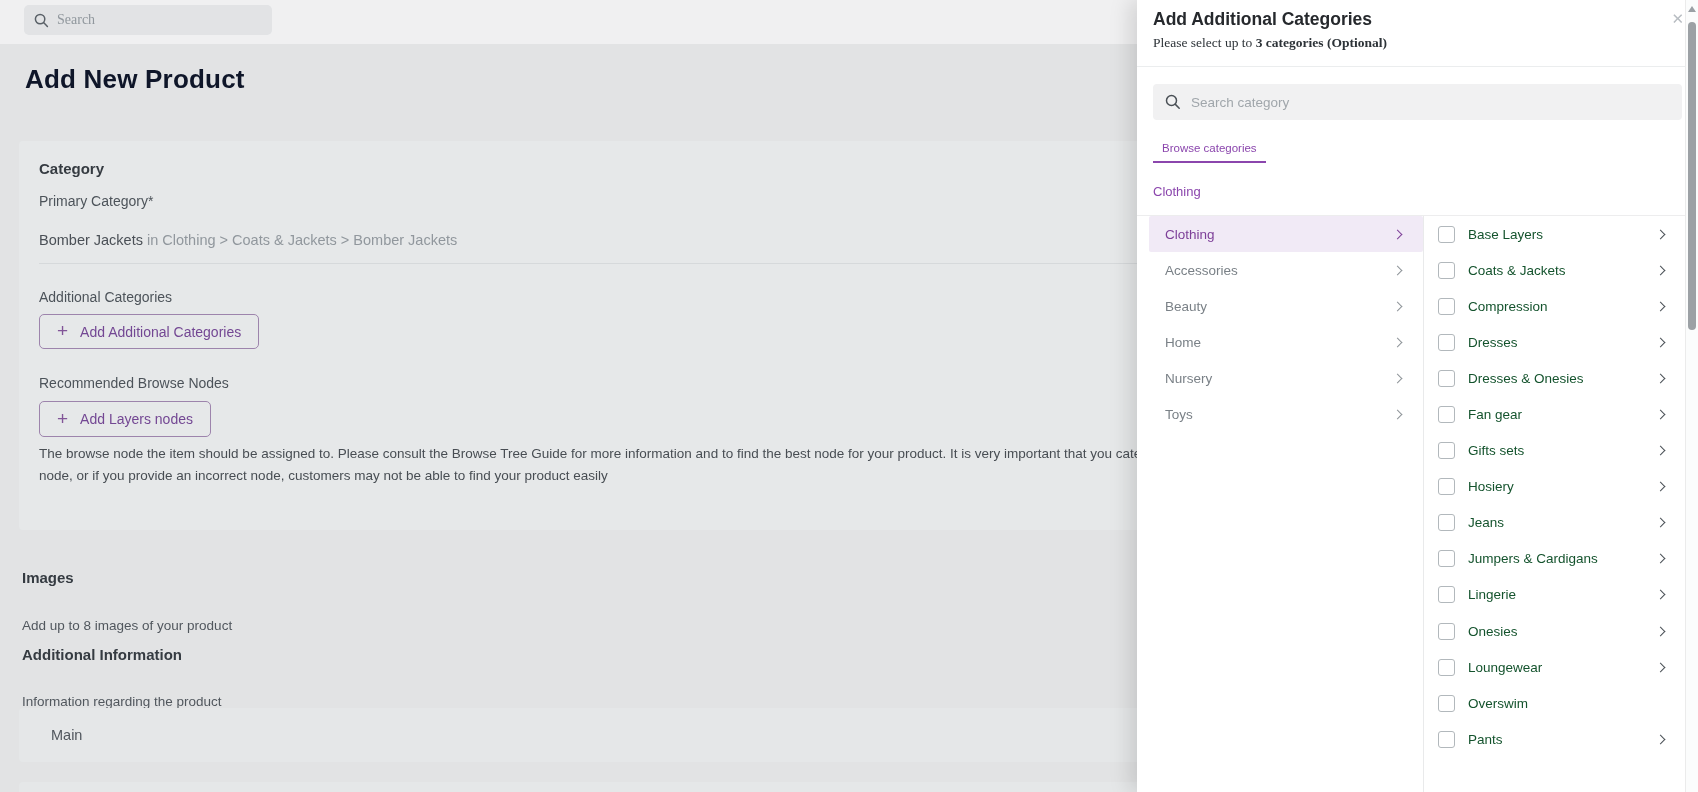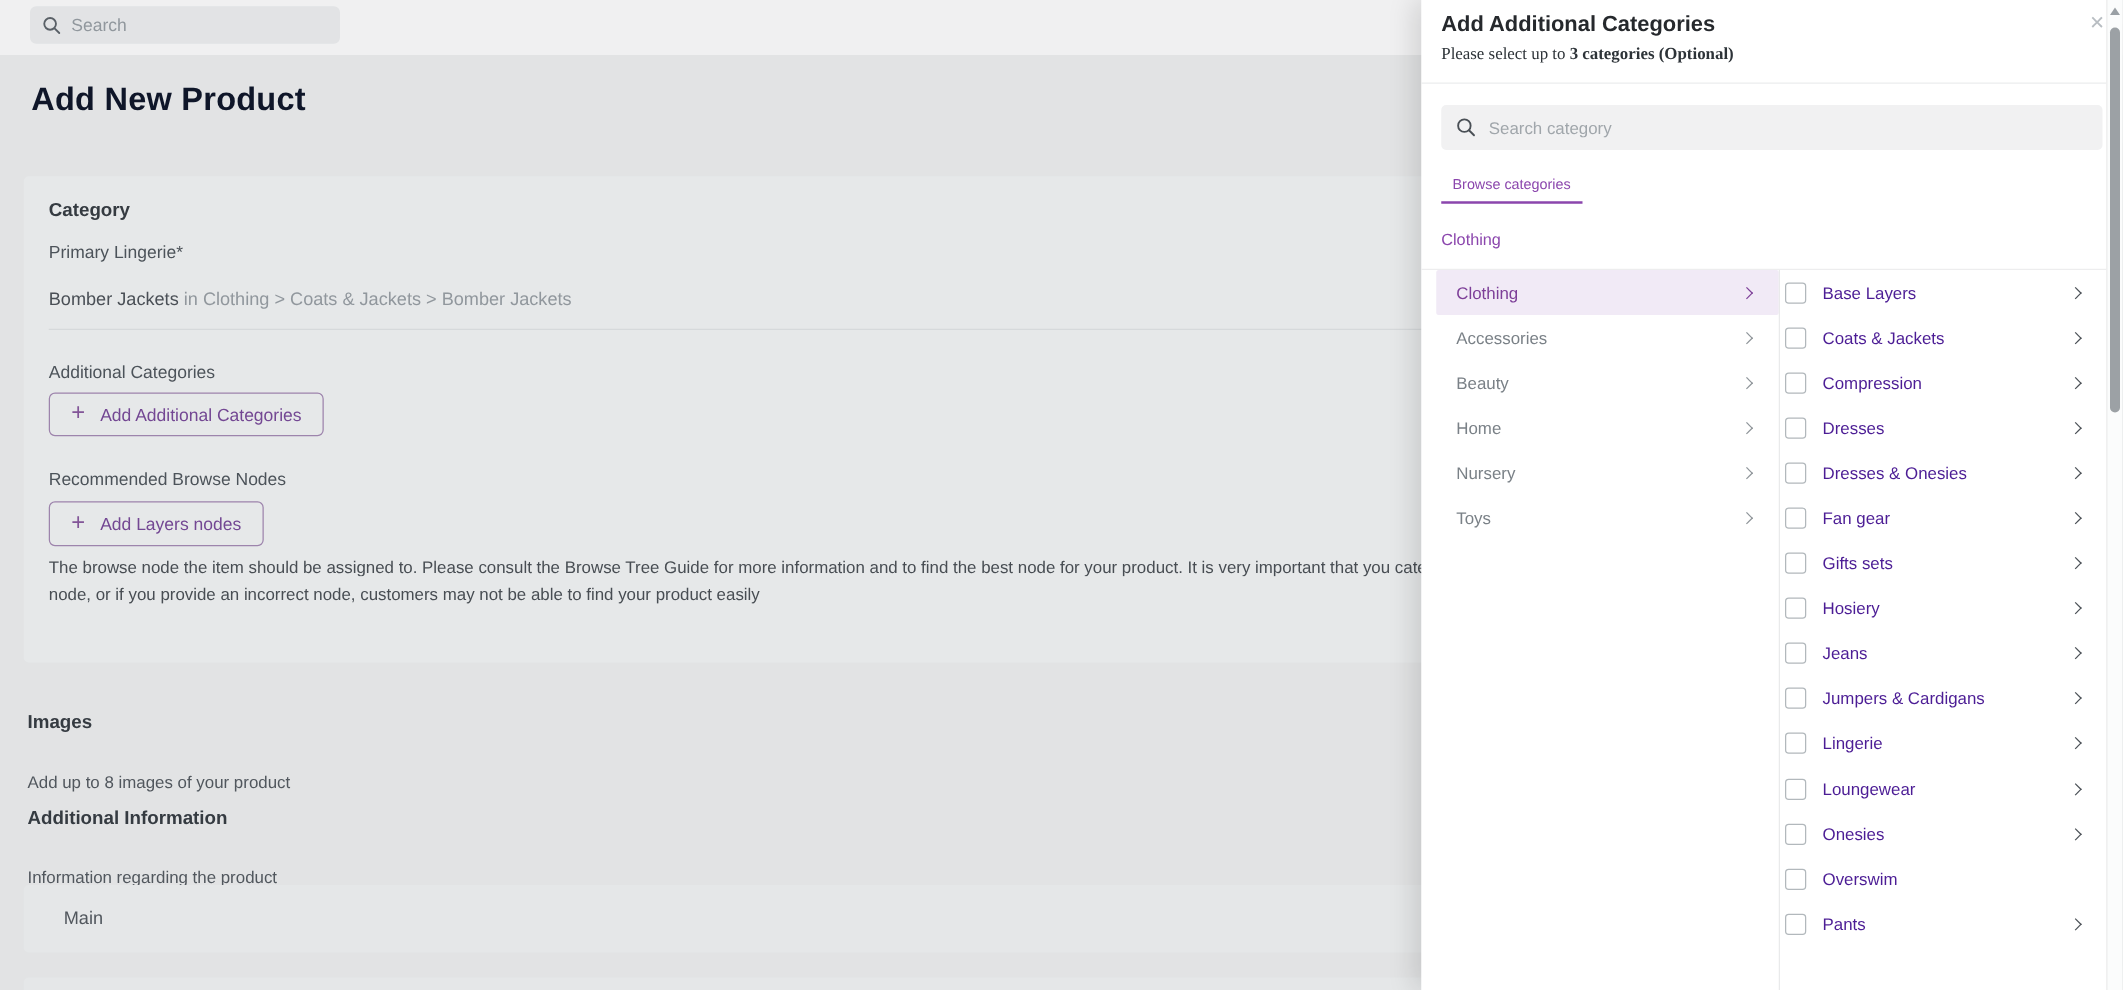--- a/index.html
+++ b/index.html
@@ -2,21 +2,21 @@
 <html><head>
 <meta charset="utf-8">
 <style>
   * { margin:0; padding:0; box-sizing:border-box; }
   html,body { width:1698px; height:792px; overflow:hidden; }
   body { font-family:"Liberation Sans", sans-serif; background:#f0f2f2; position:relative; }
 
   
   .page { position:absolute; inset:0; background:#f0f2f2; }
   .topbar { position:absolute; top:0; left:0; right:0; height:44px; background:#ffffff; }
-  .topbar-search { position:absolute; left:24px; top:5px; width:248px; height:30px; background:#f0f2f3; border-radius:5px; display:flex; align-items:center; padding:0 10px; gap:8px; }
+  .topbar-search { position:absolute; left:24px; top:5px; width:248px; height:30px; background:#f0f2f3; border-radius:5px; display:flex; align-items:center; padding:0 10px; gap:8px;font-family:Liberation Serif, serif; }
   .topbar-search input { border:none; outline:none; background:transparent; font-size:14px; color:#4c5257; width:100%; font-family:inherit; }
   .topbar-search input::placeholder { color:#9aa1a6; }
   .title-band { position:absolute; top:44px; left:0; right:0; height:70px; background:#f0f2f2; display:flex; align-items:center; padding-left:25px; }
   .page-title { font-size:26px; font-weight:700; color:#0f172a; letter-spacing:.2px; }
 
   .card { position:absolute; left:19px; top:141px; width:1620px; height:389px; background:#f5f7f7; border-radius:4px; overflow:hidden; }
   .card .abs { position:absolute; left:20px; white-space:nowrap; }
   .sec-heading { font-size:15px; font-weight:700; color:#383e44; }
   .lbl { font-size:14px; color:#51585e; }
   .path-line { font-size:14.5px; color:#4e545a; }
@@ -47,21 +47,21 @@
   .m-breadcrumb { position:absolute; top:184px; left:16px; font-size:13px; color:#8b46ad; cursor:pointer; }
 
   .browser { position:absolute; top:215px; left:0; right:0; bottom:0; border-top:1px solid #ededee; display:flex; }
   .col-left { width:286px; padding-left:12px; }
   .lrow { height:36.1px; display:flex; align-items:center; padding:0 24px 0 16px; position:relative; color:#7a8187; font-size:13.5px; cursor:pointer; border-radius:2px; }
   .lrow .chev { position:absolute; right:22px; color:#8e9499; }
   .lrow.selected { background:#f1eaf6; color:#7d3f98; }
   .lrow.selected .chev { color:#7d3f98; }
 
   .col-right { flex:1; border-left:1px solid #e9eaeb; position:relative; padding-right:13px; }
-  .rrow { height:36.1px; display:flex; align-items:center; padding-left:4px; position:relative; font-size:13.5px; color:#4c1d95; cursor:pointer; }
+  .rrow { height:36.1px; display:flex; align-items:center; padding-left:14px; position:relative; font-size:13.5px; color:#14532d; cursor:pointer; }
   .rrow .cb { width:17px; height:17px; border:1px solid #b2b8bc; border-radius:3px; background:#fff; flex:0 0 auto; margin-right:13px; cursor:pointer; }
   .rrow .chev { position:absolute; right:21px; color:#4a5056; }
 
   .chev { width:7px; height:7px; border-top:1.8px solid currentColor; border-right:1.8px solid currentColor; transform:rotate(45deg); display:inline-block; }
 
   .m-scrollbar { position:absolute; right:0; top:0; bottom:0; width:13px; background:#fbfcfc; border-left:1px solid #ebebeb; }
   .m-scroll-up { position:absolute; top:6px; left:50%; transform:translateX(-50%); width:0; height:0; border-left:4px solid transparent; border-right:4px solid transparent; border-bottom:6px solid #9aa0a5; }
   .m-scroll-thumb { position:absolute; top:22px; left:2px; width:8px; height:308px; background:#9ca1a5; border-radius:4px; cursor:pointer; }
 
   .mag { flex:0 0 auto; }
@@ -80,21 +80,21 @@
       <input placeholder="Search" style="">
     </div>
   </div>
 
   <div class="title-band">
     <div class="page-title">Add New Product</div>
   </div>
 
   <div class="card">
     <div class="abs sec-heading" style="top:19px">Category</div>
-    <div class="abs lbl" style="top:52px">Primary Lingerie*</div>
+    <div class="abs lbl" style="top:52px">Primary Category*</div>
     <div class="abs path-line" style="top:91px"><span>Bomber Jackets</span><span class="path-rest"> in Clothing &gt; Coats &amp; Jackets &gt; Bomber Jackets</span></div>
     <div class="hr" style="top:122px"></div>
     <div class="abs lbl" style="top:148px">Additional Categories</div>
     <button class="ghost-btn" style="top:173px">
         <span class="plus">+</span>
         <span>Add Additional Categories</span>
       </button>
     <div class="abs lbl" style="top:234px">Recommended Browse Nodes</div>
     <button class="ghost-btn" style="top:260px;height:36px">
         <span class="plus">+</span>
@@ -215,26 +215,26 @@
           <span>Jumpers &amp; Cardigans</span>
           <span class="chev"></span>
         </div>
         <div class="rrow">
           <span class="cb"></span>
           <span>Lingerie</span>
           <span class="chev"></span>
         </div>
         <div class="rrow">
           <span class="cb"></span>
+          <span>Onesies</span>
+          <span class="chev"></span>
+        </div>
+        <div class="rrow">
+          <span class="cb"></span>
           <span>Loungewear</span>
-          <span class="chev"></span>
-        </div>
-        <div class="rrow">
-          <span class="cb"></span>
-          <span>Onesies</span>
           <span class="chev"></span>
         </div>
         <div class="rrow">
           <span class="cb"></span>
           <span>Overswim</span>
 
         </div>
         <div class="rrow">
           <span class="cb"></span>
           <span>Pants</span>

